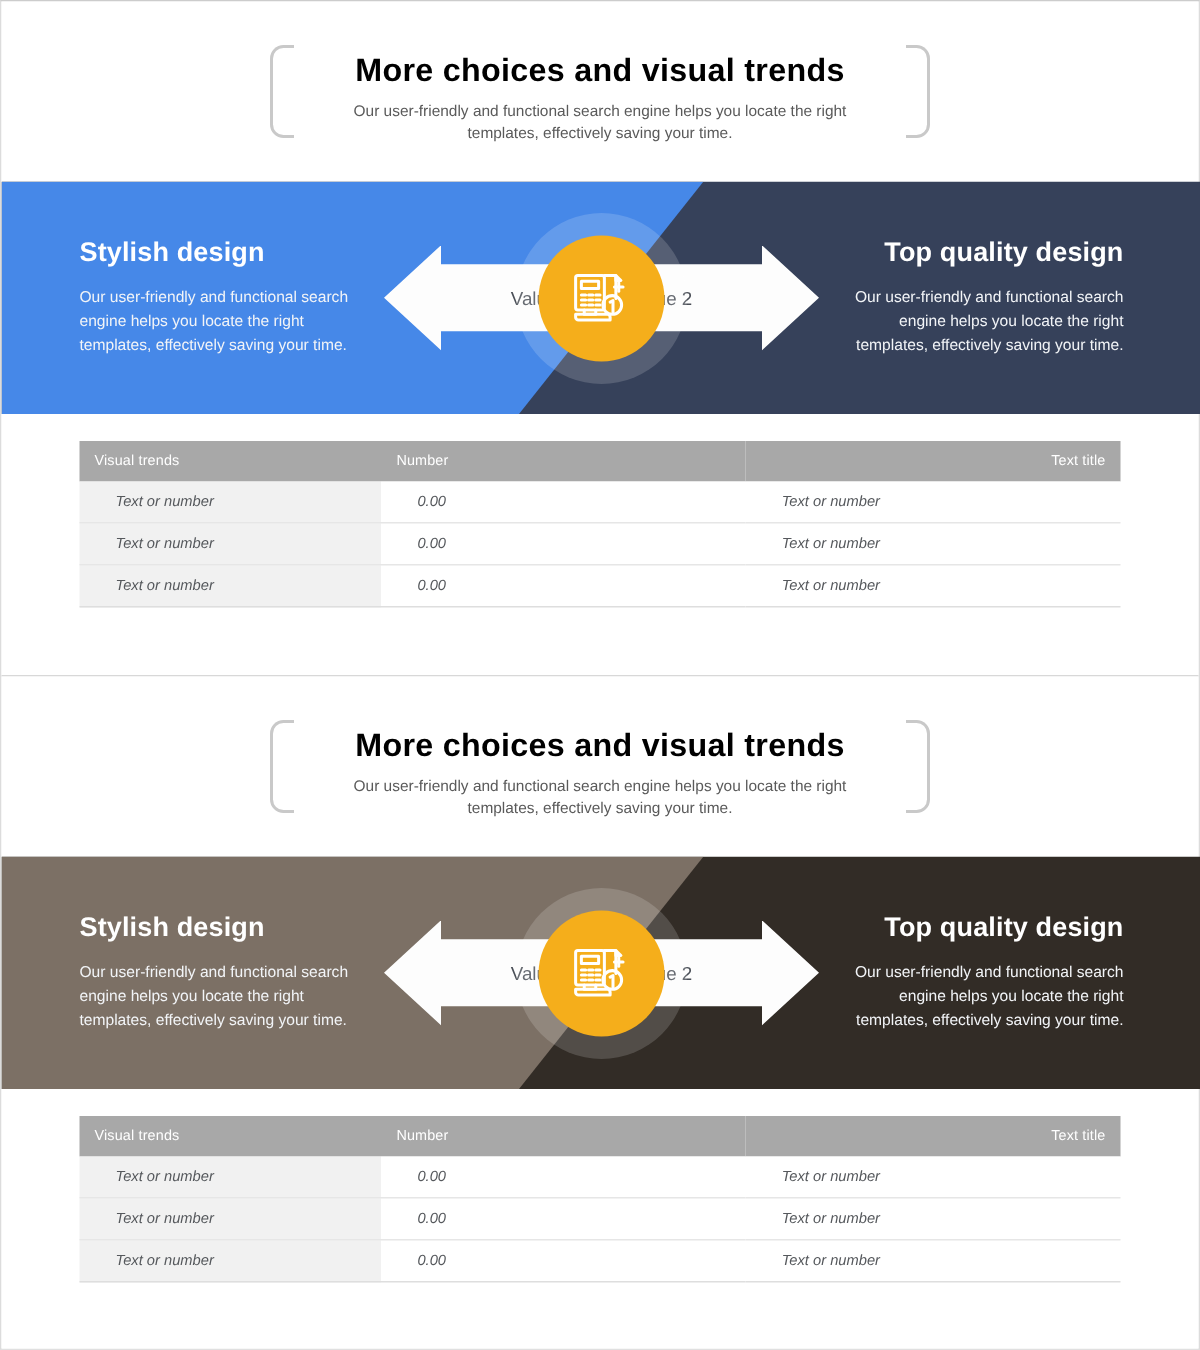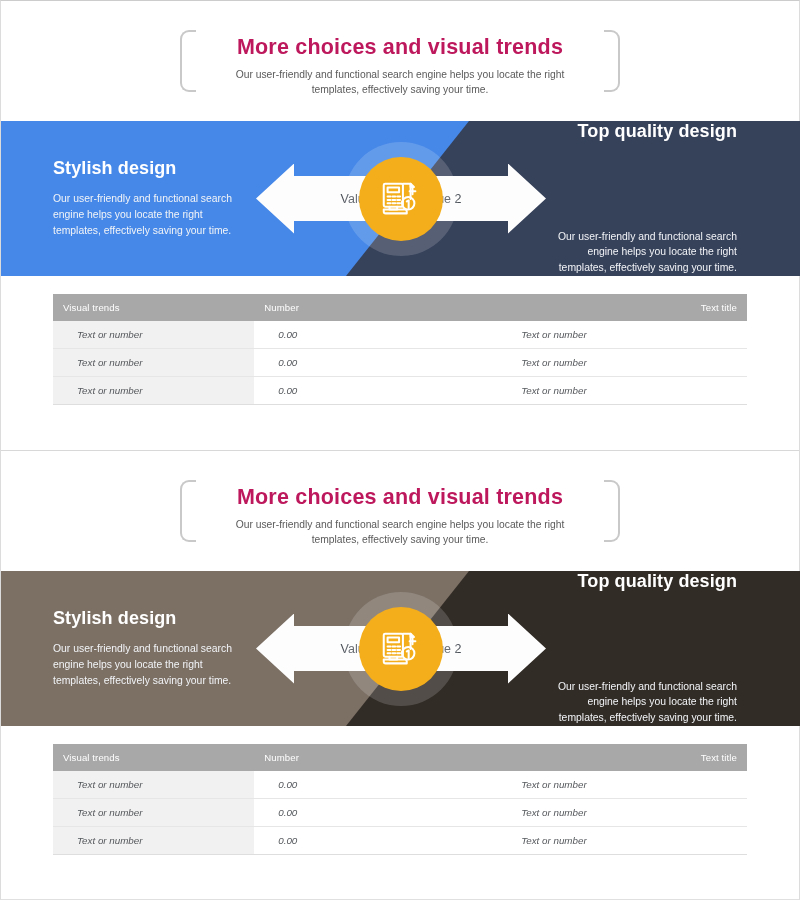--- a/index.html
+++ b/index.html
@@ -64,21 +64,21 @@
   }
   .bracket.right {
     right: 6px;
     border-left: none;
     border-top-right-radius: 9px;
     border-bottom-right-radius: 9px;
   }
   .header-title {
     font-size: 21.5px;
     font-weight: bold;
-    color: #be185d;
+    color: #000000;
     letter-spacing: 0.2px;
     line-height: 1.25;
     margin-bottom: 7px;
     white-space: nowrap;
   }
   .header-sub {
     font-size: 10.3px;
     color: #5a5a5a;
     line-height: 1.45;
     max-width: 352px;
@@ -108,21 +108,21 @@
     position: absolute;
     top: 0;
     height: 100%;
     width: 270px;
     display: flex;
     flex-direction: column;
     justify-content: center;
     z-index: 6;
   }
   .half-content.left  { left: 52px;  text-align: left; }
-  .half-content.right { right: 64px; text-align: right; justify-content: space-between; }
+  .half-content.right { right: 52px; text-align: right; }
 
   .half-title {
     font-size: 18px;
     font-weight: bold;
     color: #ffffff;
     margin-bottom: 12px;
     letter-spacing: 0.1px;
     white-space: nowrap;
   }
   .half-body {

